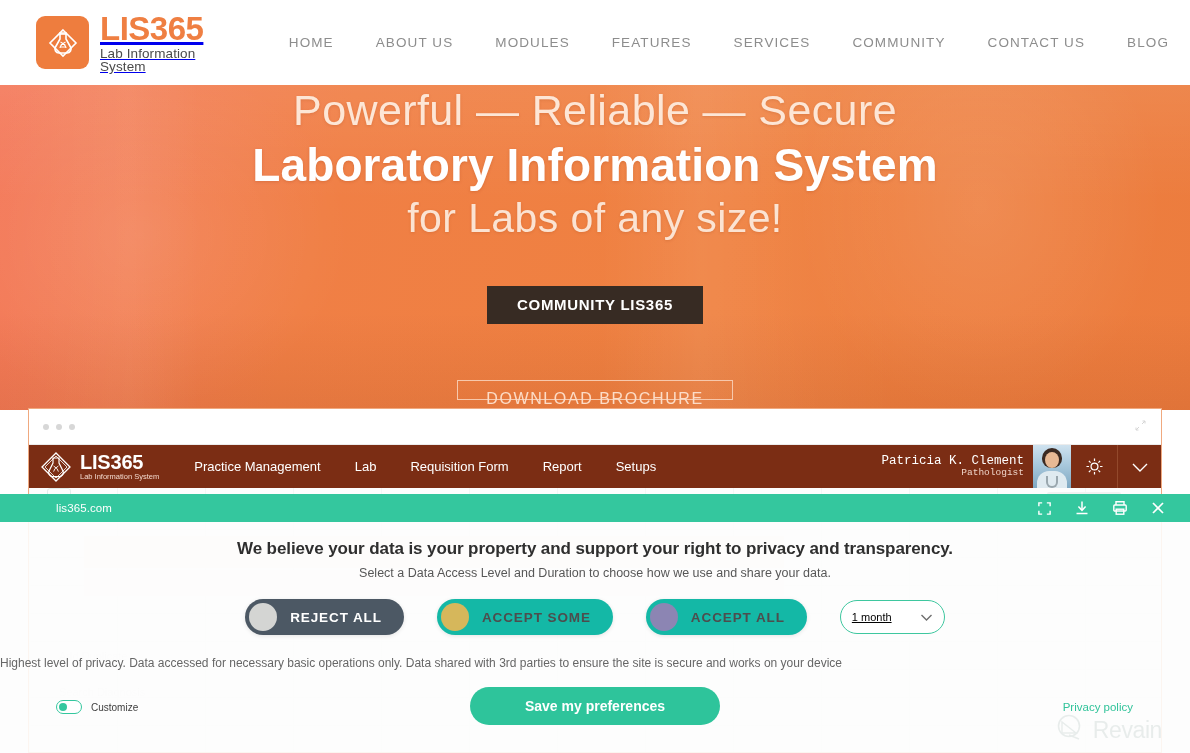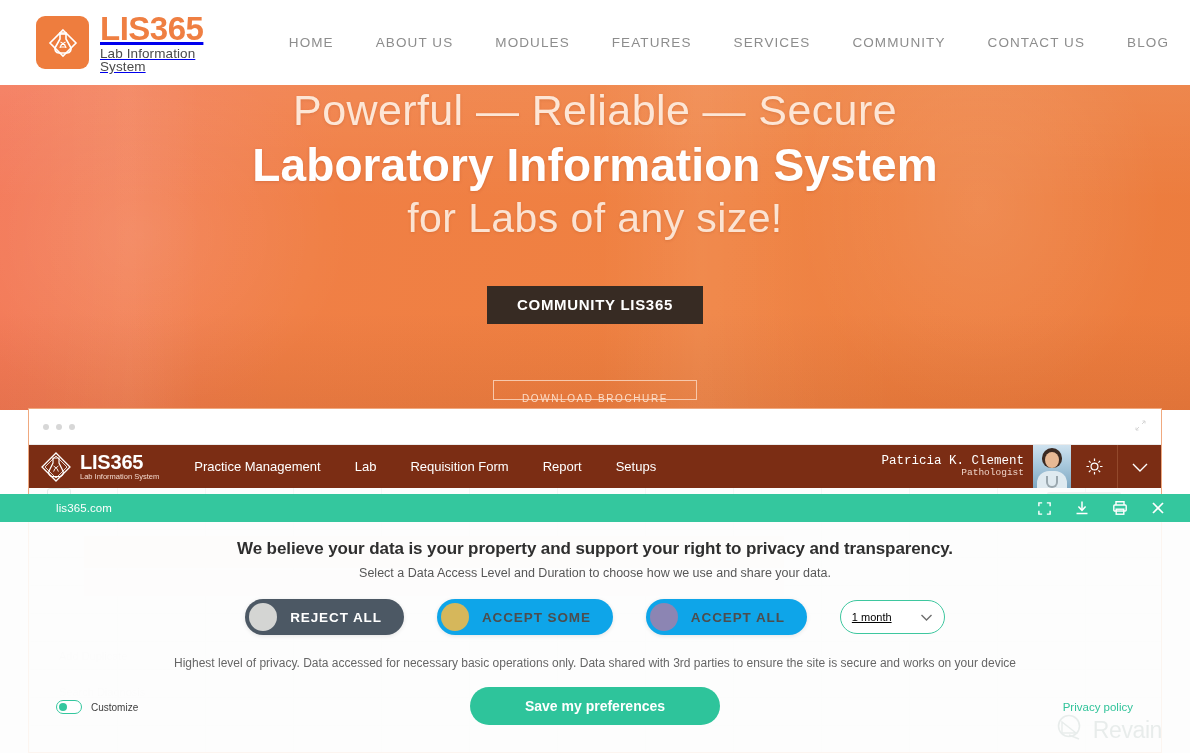--- a/index.html
+++ b/index.html
@@ -89,21 +89,21 @@
   .btn-community {
     background: #372b23; color: #ffffff;
     font-size: 15px; font-weight: bold; letter-spacing: 0.7px;
     padding: 0 30px; height: 38px; line-height: 38px;
     min-width: 216px; text-align: center;
     border: none; cursor: pointer;
     font-family: "Liberation Sans", sans-serif;
   }
   .btn-brochure {
     background: transparent; color: #fcdcc7;
-    font-size: 10px; letter-spacing: 1.6px;
+    font-size: 16px; letter-spacing: 1.6px;
     padding: 0 28px; height: 20px; line-height: 36px;
     min-width: 200px; 
     border: 1px solid #f7c8ac; cursor: pointer;
     font-family: "Liberation Sans", sans-serif;
   }
 
   
   .app-window {
     position: absolute; left: 28px; top: 408px;
     width: 1134px; height: 345px;
@@ -224,21 +224,21 @@
     font-size: 12.5px; color: #575757;
   }
   .levels {
     margin-top: 19px;
     display: flex; justify-content: center; align-items: center; gap: 0;
   }
   .level {
     display: flex; align-items: center;
     height: 36px; border-radius: 19px;
     padding: 0 22px 0 4px;
-    background: #0ea5e9;
+    background: #14b8a6;
     box-shadow: 0 1px 4px rgba(0,0,0,0.10);
     cursor: pointer; margin-right: 33px;
   }
   .level.selected { background: #4c5864; }
   .level-dot {
     width: 28px; height: 28px; border-radius: 50%;
     flex: none; margin-right: 13px;
   }
   .level-label {
     font-size: 13.5px; font-weight: bold; letter-spacing: 0.9px; color: #4d4d4d;
@@ -246,21 +246,21 @@
   }
   .level.selected .level-label { color: #ffffff; }
   .duration {
     display: flex; align-items: center; justify-content: space-between;
     height: 34px; width: 105px; padding: 0 11px;
     border: 1.5px solid #3ec79f; border-radius: 18px;
     background: #ffffff; cursor: pointer;
   }
   .duration-val { font-size: 11px; color: #000000; text-decoration: underline; }
   .consent-desc {
-    text-align: center; margin-top: 21px;
+    margin-top: 21px;
     font-size: 12px; color: #666666;
   }
   .consent-footer {
     position: absolute; left: 0; bottom: 0; width: 1190px; height: 66px;
   }
   .customize {
     position: absolute; left: 56px; top: 13px;
     display: flex; align-items: center; cursor: pointer;
   }
   .toggle {

